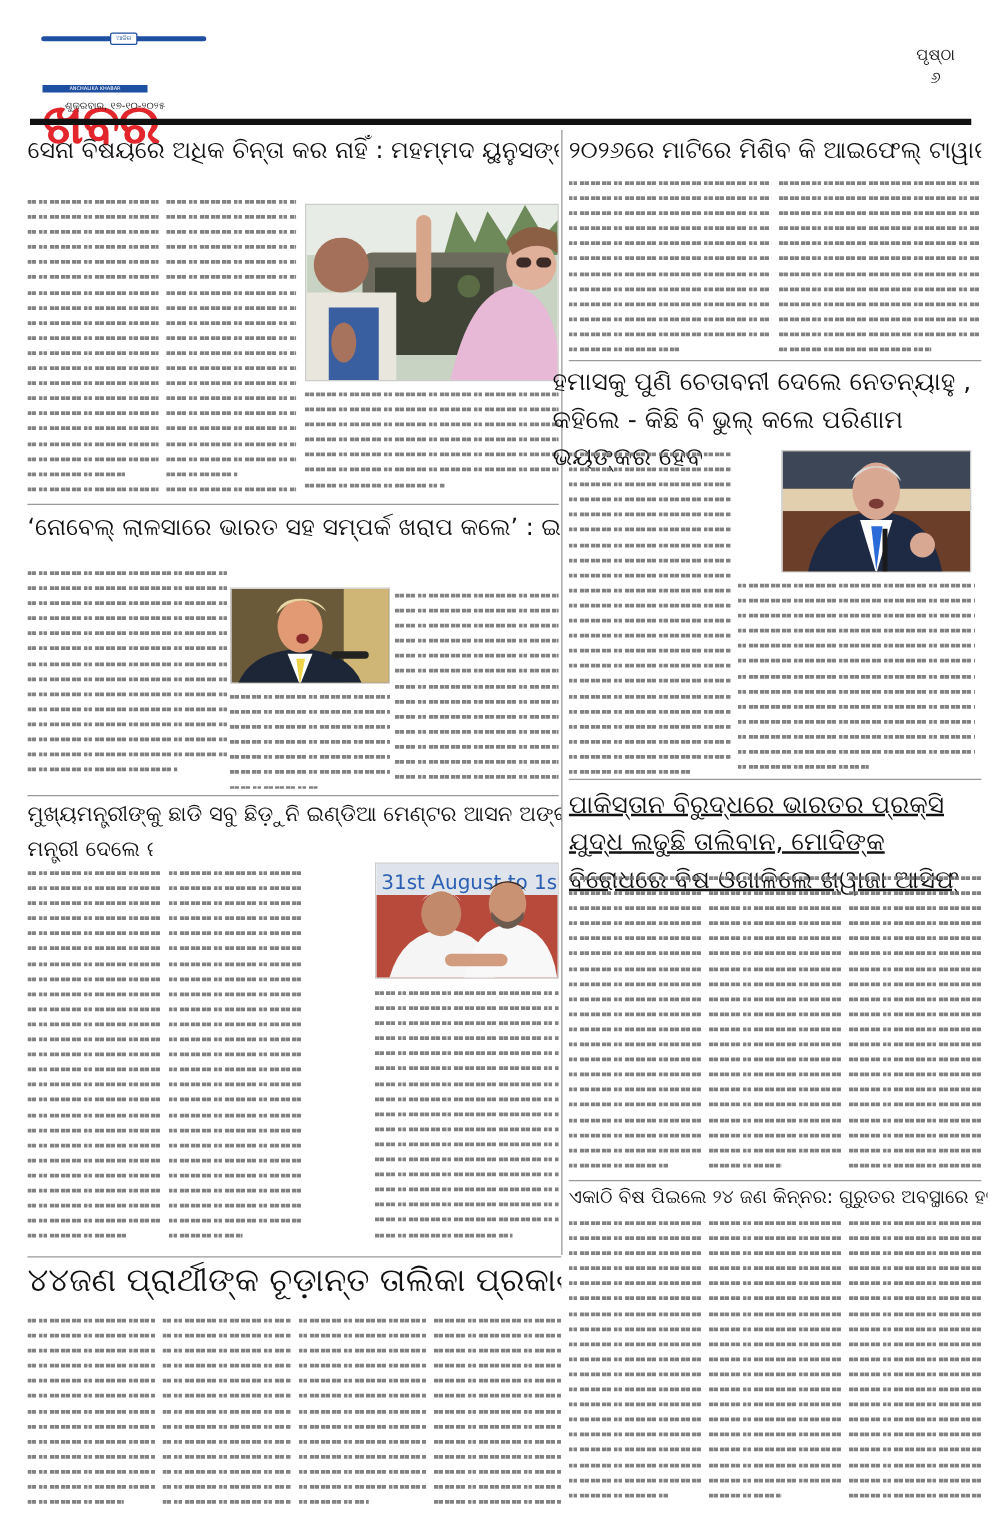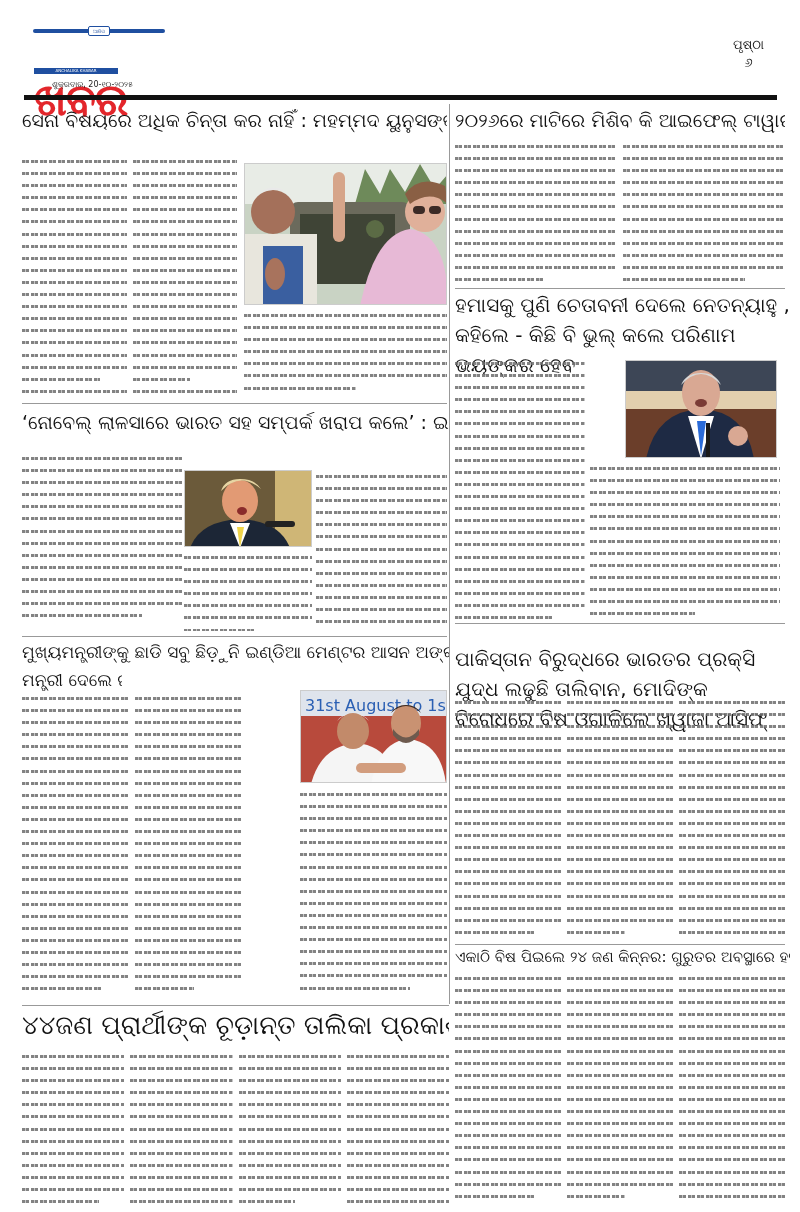--- a/index.html
+++ b/index.html
@@ -40,21 +40,21 @@
 </head>
 <body>
 
 <div class="masthead">
   <div class="logo">
     <div class="logo-bar"></div>
     <div class="logo-tag">ଆଜିର</div>
     <div class="logo-word">ଖବର</div>
     <div class="logo-sub">ANCHALIKA KHABAR</div>
   </div>
-  <div class="date-line">ଶୁକ୍ରବାର, 20-୧୦-୨୦୨୫</div>
+  <div class="date-line">ଶୁକ୍ରବାର, ୧୭-୧୦-୨୦୨୫</div>
   <div class="page-label">
     <div>ପୃଷ୍ଠା</div>
     <div>୬</div>
   </div>
   <div class="masthead-rule"></div>
 </div>
 
 <div class="vrule" style="left:449px; top:104px; height:900px;"></div>
 
 <div class="story" style="left:22px; top:106px; width:425px;">
@@ -166,21 +166,21 @@
       <div class="line"></div>
       <div class="line"></div>
       <div class="line"></div>
       <div class="line"></div>
       <div class="line"></div>
       <div class="line s"></div>
   </div>
 </div>
 <div class="hrule" style="left:455px; top:288px; width:330px;"></div>
 
-<div class="story" style="left:455px; top:290px; width:335px;">
+<div class="story" style="left:442px; top:290px; width:335px;">
   <div class="headline med">ହମାସକୁ ପୁଣି ଚେତାବନୀ ଦେଲେ ନେତନ୍ୟାହୁ , କହିଲେ - କିଛି ବି ଭୁଲ୍ କଲେ ପରିଣାମ ଭୟଙ୍କର ହେବ</div>
 </div>
 <div class="cols" style="left:455px; top:357px; width:130px; height:270px;">
   <div class="col">
     <div class="line"></div>
       <div class="line"></div>
       <div class="line"></div>
       <div class="line"></div>
       <div class="line"></div>
       <div class="line"></div>
@@ -390,21 +390,21 @@
     <div class="line"></div>
     <div class="line"></div>
     <div class="line"></div>
     <div class="line"></div>
     <div class="line"></div>
     <div class="line"></div>
     <div class="line"></div>
     <div class="line s"></div>
 </div>
 
-<div class="story" style="left:455px; top:644px; width:335px;">
+<div class="story" style="left:455px; top:628px; width:335px;text-decoration:underline;">
   <div class="headline med">ପାକିସ୍ତାନ ବିରୁଦ୍ଧରେ ଭାରତର ପ୍ରକ୍ସି ଯୁଦ୍ଧ ଲଢୁଛି ତାଲିବାନ, ମୋଦିଙ୍କ ବିରୋଧରେ ବିଷ ଓଗାଳିଲେ ଖ୍ୱାଜା ଆସିଫ୍</div>
 </div>
 <div class="cols" style="left:455px; top:696px; width:330px; height:245px;">
   <div class="col">
     <div class="line"></div>
       <div class="line"></div>
       <div class="line"></div>
       <div class="line"></div>
       <div class="line"></div>
       <div class="line"></div>

